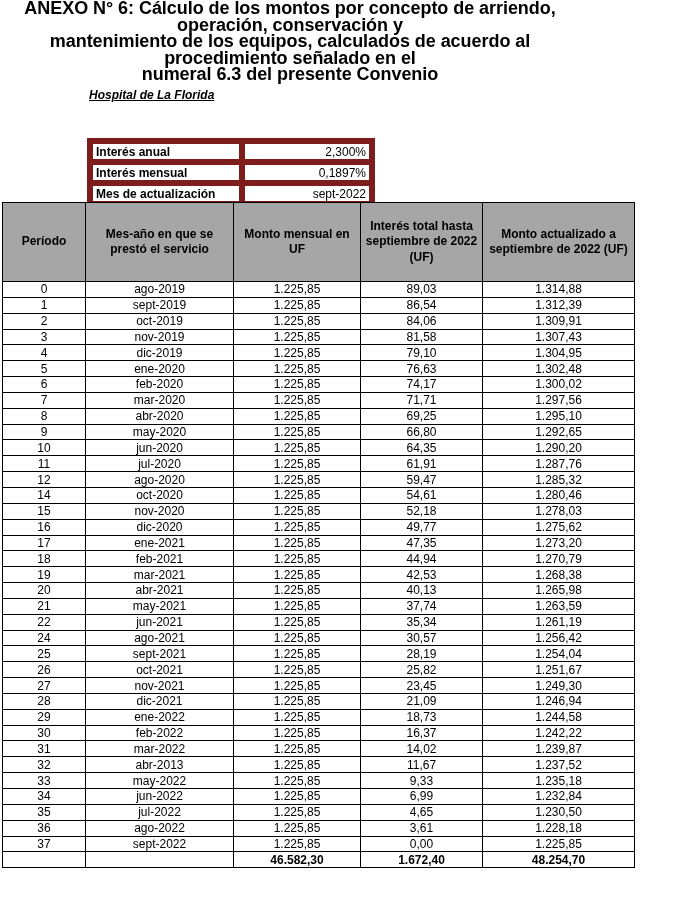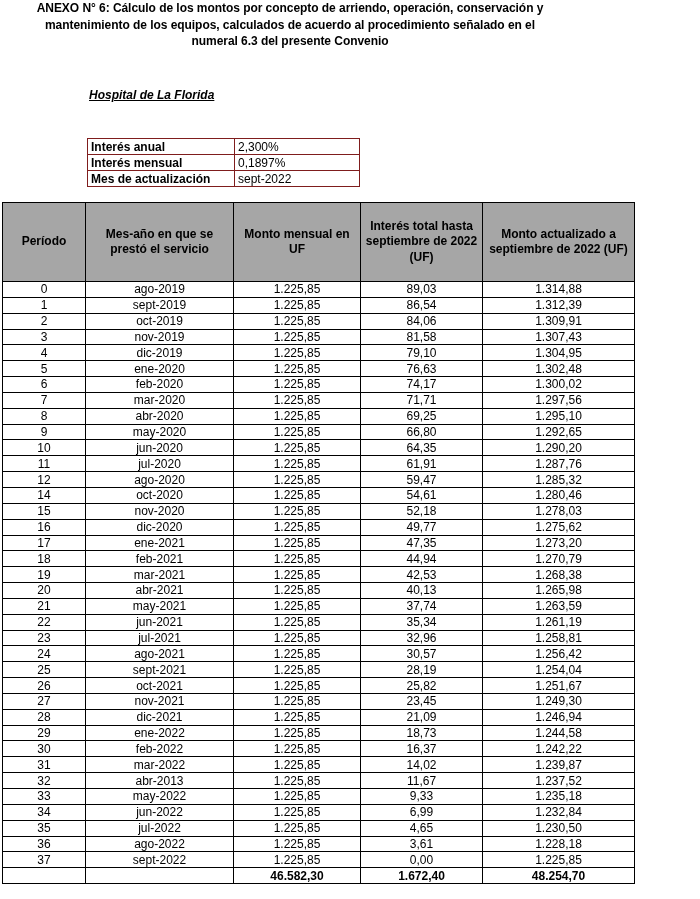--- a/index.html
+++ b/index.html
@@ -1,37 +1,37 @@
 <!DOCTYPE html>
 <html><head>
 <meta charset="utf-8">
 <style>
   html, body { margin: 0; padding: 0; background: #ffffff; }
   body { width: 700px; height: 899px; position: relative; overflow: hidden; color: #000; }
   .title {
     position: absolute; left: 0; top: 0; width: 580px;
     text-align: center; font-family: "Liberation Sans", sans-serif;
-    font-weight: bold; font-size: 12px; line-height: 16.5px;
+    font-weight: bold; font-size: 18px; line-height: 16.5px;
     letter-spacing: -0.05px;
   }
   .hospital {
     position: absolute; left: 89px; top: 88px;
     font-family: "Liberation Sans", sans-serif; font-weight: bold; font-style: italic;
     font-size: 12px; text-decoration: underline;
   }
   table { border-collapse: collapse; font-family: "Liberation Sans", sans-serif; }
   .params {
     position: absolute; left: 87px; top: 138px;
   }
   .params td {
-    border: 1px solid #7f1d1d; height: 15px; padding: 0 3px;
+    border: 6px solid #7f1d1d; height: 15px; padding: 0 3px;
     font-size: 12px; line-height: 14px;
   }
   .params td.lbl { width: 140px; font-weight: bold; text-align: left; }
-  .params td.val { width: 118px; }
+  .params td.val { width: 118px; text-align: right; }
   .main {
     position: absolute; left: 2px; top: 202px; width: 632px;
     table-layout: fixed;
   }
   .main th {
     background: #a6a6a6; border: 1px solid #000; font-weight: bold;
     font-size: 12px; line-height: 15.5px; height: 78px; padding: 0 2px;
     text-align: center; vertical-align: middle;
   }
   .main td {
@@ -234,27 +234,20 @@
         <td>1.263,59</td>
       </tr>
       <tr>
         <td>22</td>
         <td>jun-2021</td>
         <td>1.225,85</td>
         <td>35,34</td>
         <td>1.261,19</td>
       </tr>
       <tr>
-        <td>23</td>
-        <td>jul-2021</td>
-        <td>1.225,85</td>
-        <td>32,96</td>
-        <td>1.258,81</td>
-      </tr>
-      <tr>
         <td>24</td>
         <td>ago-2021</td>
         <td>1.225,85</td>
         <td>30,57</td>
         <td>1.256,42</td>
       </tr>
       <tr>
         <td>25</td>
         <td>sept-2021</td>
         <td>1.225,85</td>

